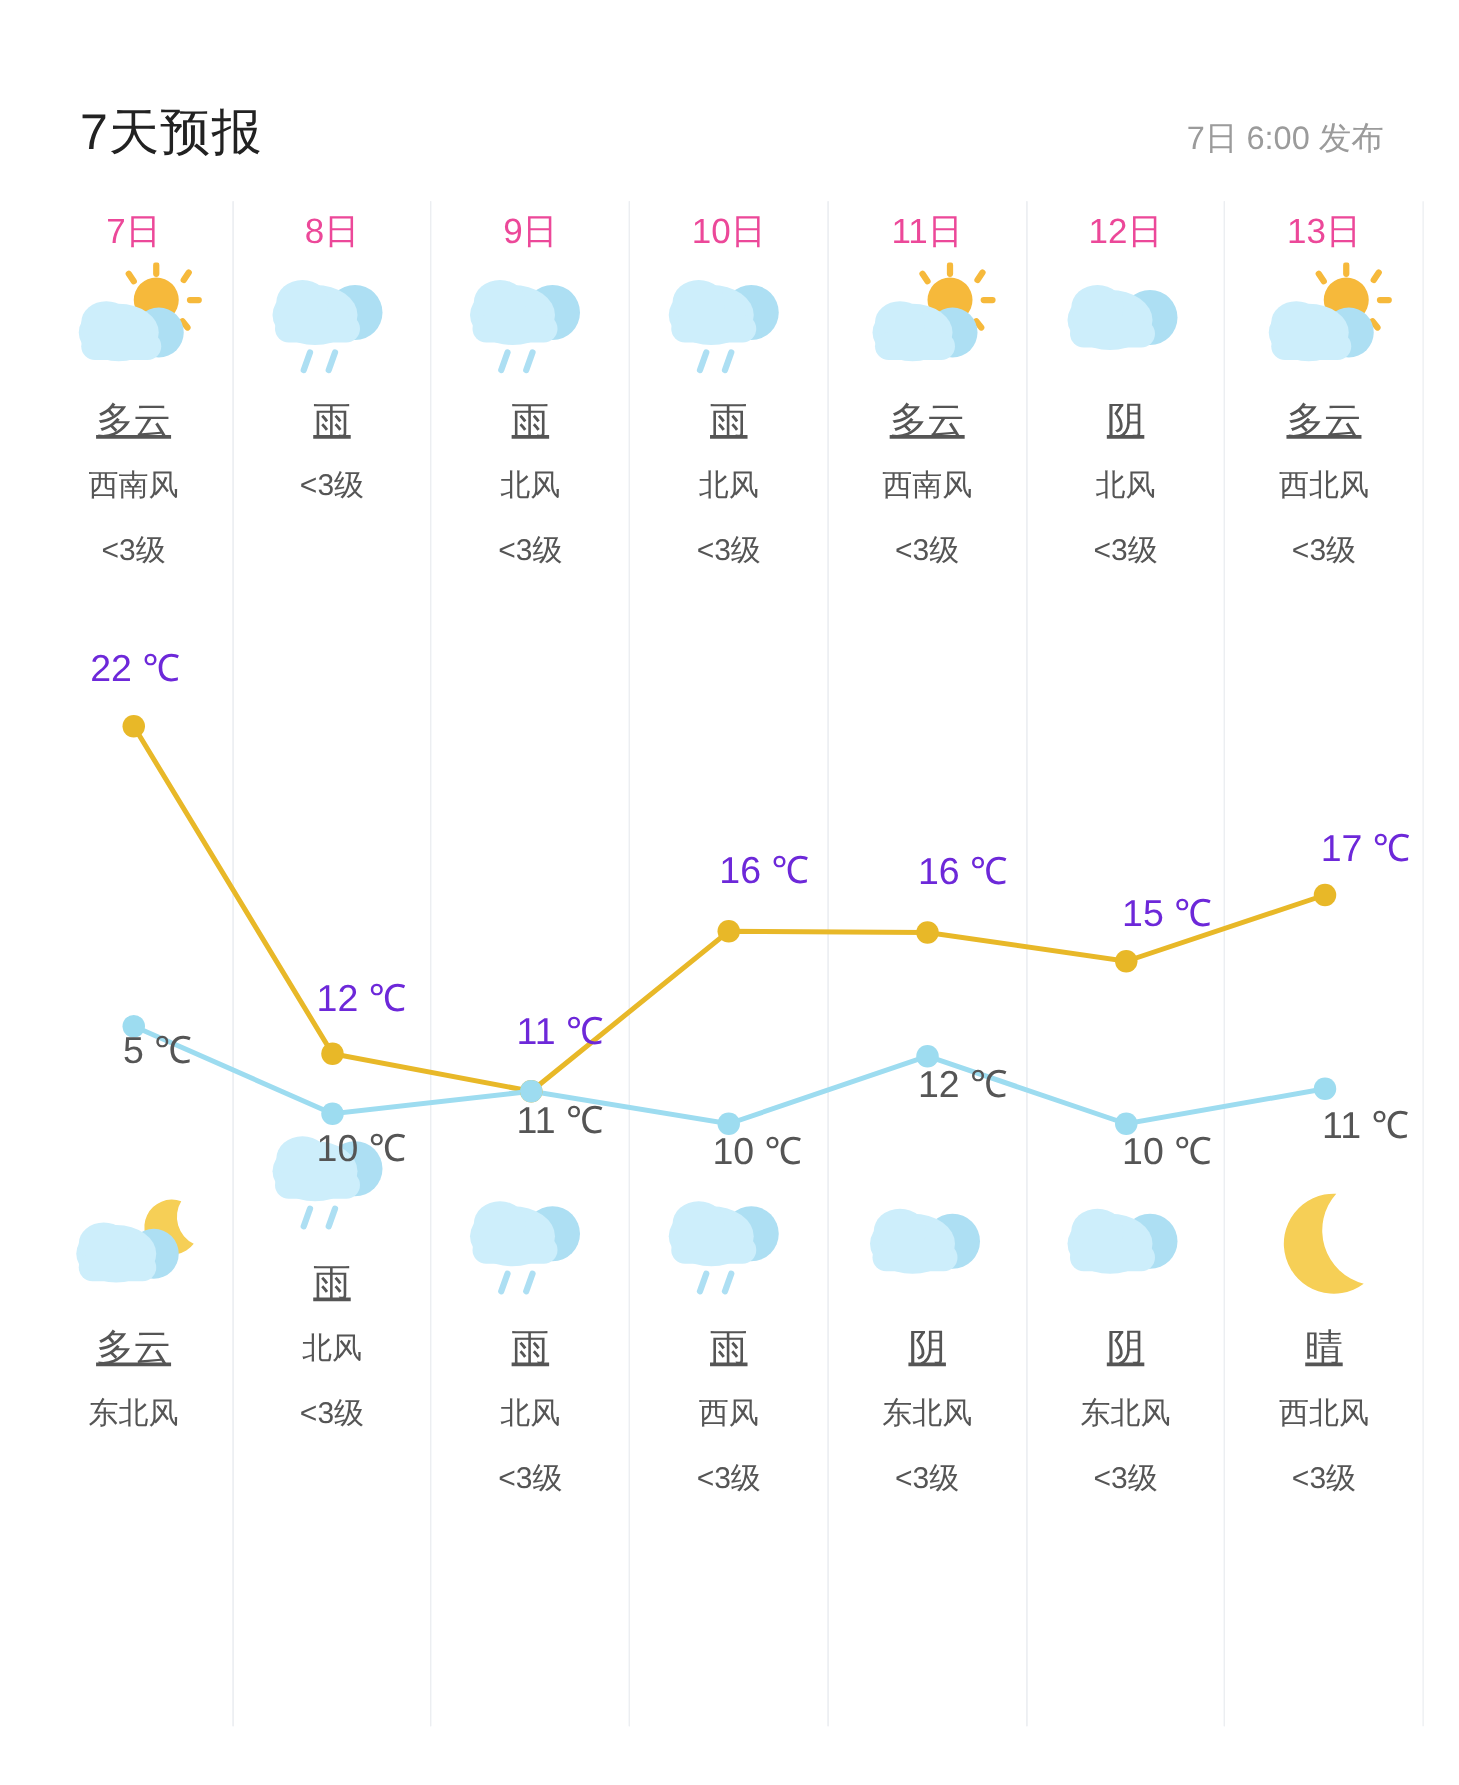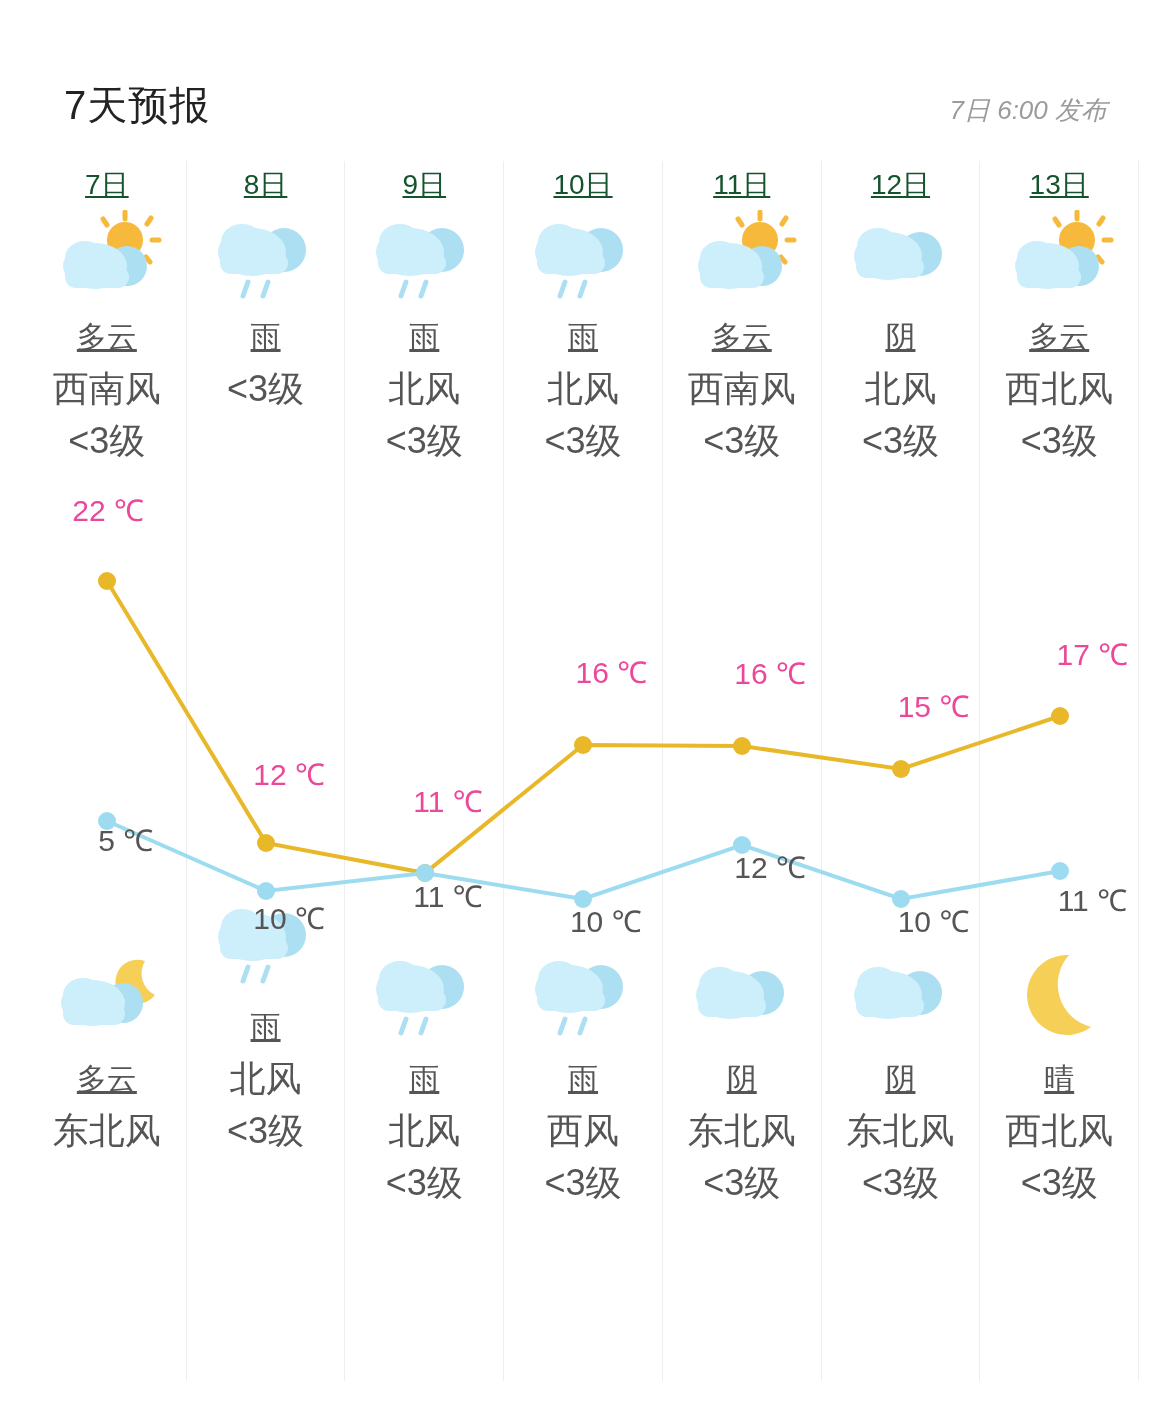--- a/index.html
+++ b/index.html
@@ -30,21 +30,20 @@
     padding: 78px 32px 0 36px;
   }
   .title {
     font-size: 40px;
     color: #222;
     letter-spacing: 1px;
   }
   .publish {
     font-size: 26px;
     color: #9b9b9b;
-    font-style: italic;
   }
   
   .cols {
     position: relative;
     display: flex;
     margin-top: 28px;
     height: 1220px;
   }
   .col {
     flex: 1 1 0;
@@ -57,40 +56,39 @@
     content: "";
     position: absolute;
     left: -1px; top: 0; bottom: 0;
     width: 1px;
     background: #eceef1;
   }
   .col:first-child::before { background: transparent; }
 
   .daylabel {
     font-size: 28px;
-    color: #14532d;
+    color: #ec4899;
     margin-top: 6px;
     height: 36px;
     line-height: 36px;
-    text-decoration: underline;
   }
   .icon-wrap {
     height: 108px;
     display: flex;
     align-items: center;
     justify-content: center;
   }
   .desc {
     font-size: 30px;
     color: #555;
     line-height: 52px;
     text-decoration: underline;
   }
   .wind, .level {
-    font-size: 36px;
+    font-size: 24px;
     color: #555;
     line-height: 52px;
   }
   .spacer-chart {
     height: 466px;
   }
   .icon-wrap-night {
     height: 120px;
     display: flex;
     align-items: center;
@@ -106,21 +104,21 @@
     pointer-events: none;
   }
   .chart-layer svg { display: block; width: 100%; height: 100%; }
   .temp-label {
     position: absolute;
     font-size: 30px;
     color: #555;
     transform: translate(-50%, -50%);
     white-space: nowrap;
   }
-  .hi-label { color: #ec4899; }
+  .hi-label { color: #6d28d9; margin-top: 24px; }
   .lo-label { color: #555; }
 </style>
 </head>
 <body>
 
 <div class="page">
 
   <div class="header">
     <div class="title">7天预报</div>
     <div class="publish">7日 6:00 发布</div>

